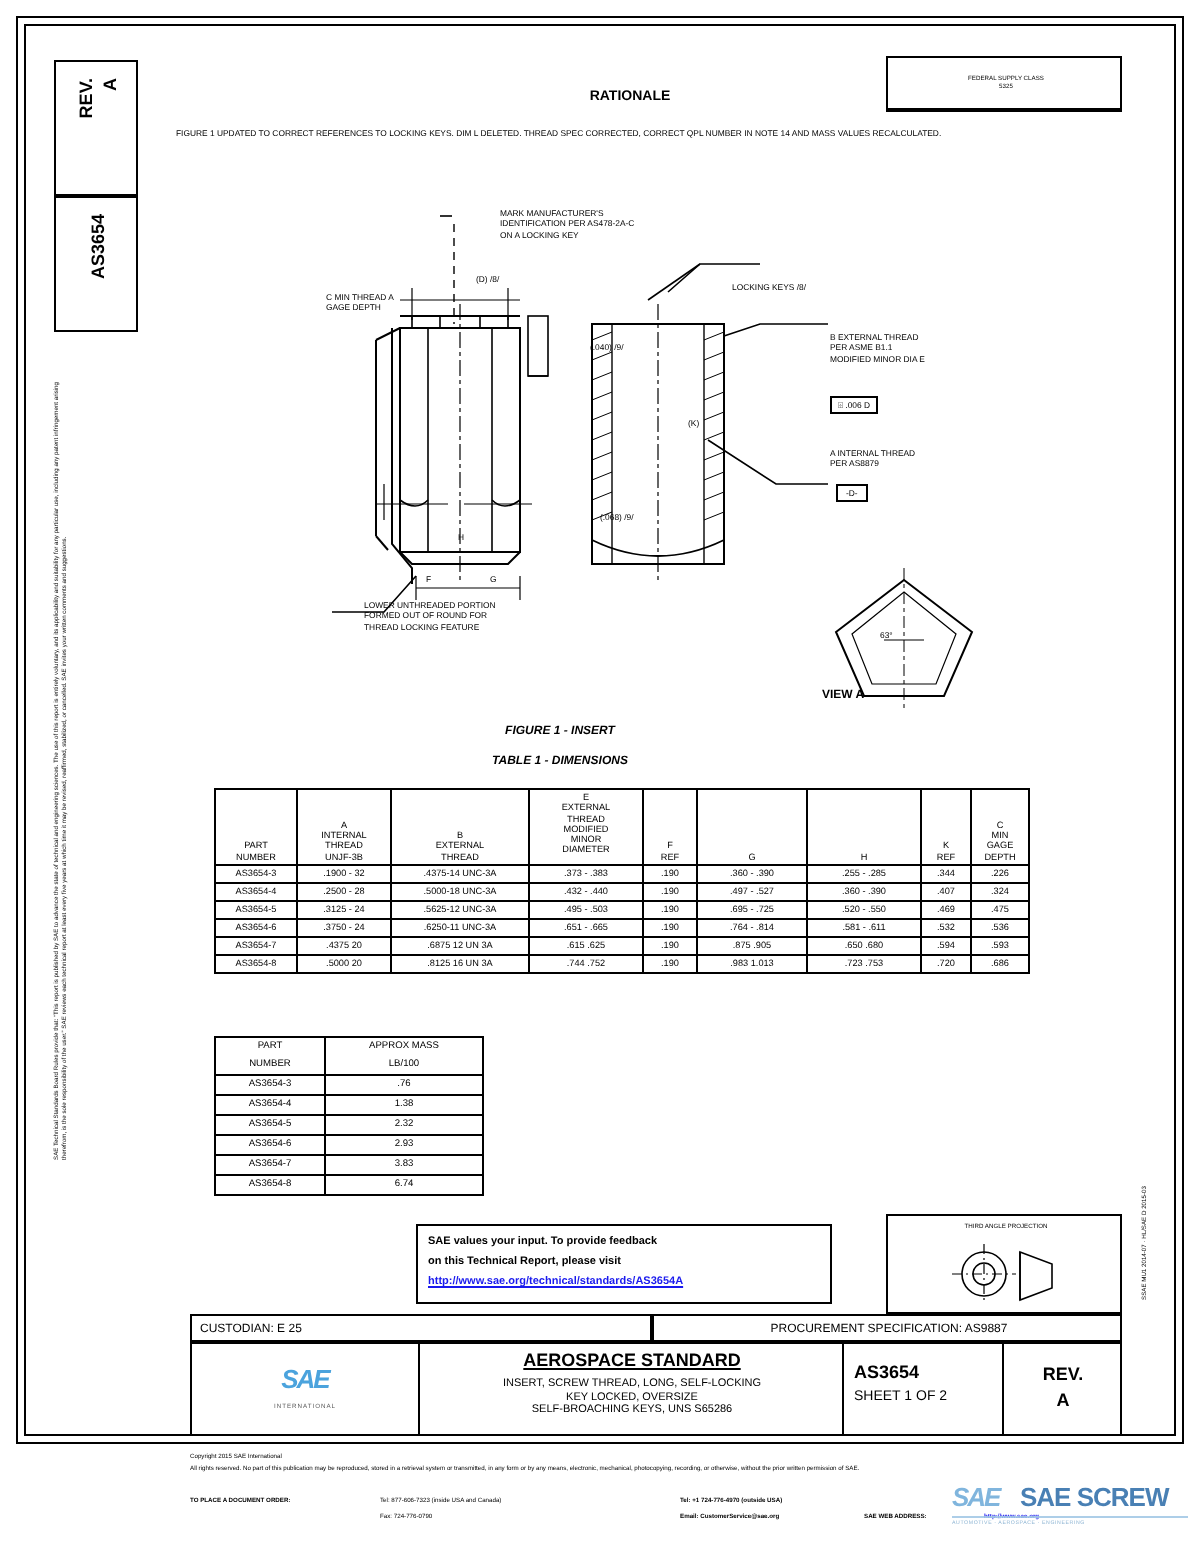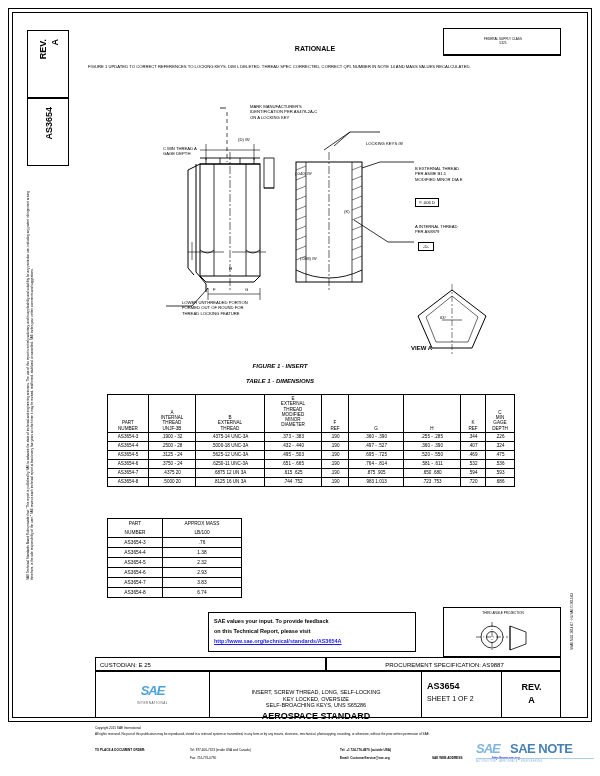--- a/index.html
+++ b/index.html
@@ -370,21 +370,21 @@
   <div class="abs" style="left:95px;top:671px;width:466px;height:47px;border:1.8px solid #000;"></div>
 
   <div class="abs" style="left:95px;top:671px;width:115px;height:47px;border-right:1px solid #000;">
     <div class="abs ctr" style="left:0;top:10px;width:115px;">
       <span class="s13 sae-logo" style="letter-spacing:-1px;">SAE</span>
     </div>
     <div class="abs ctr tiny" style="left:0;top:30px;width:115px;color:#5a5a5a;letter-spacing:0.5px;">INTERNATIONAL</div>
   </div>
 
   <div class="abs" style="left:210px;top:671px;width:212px;height:47px;border-right:1px solid #000;">
-    <div class="abs ctr b s9" style="left:0;top:4px;width:212px;margin-top:36px;">AEROSPACE STANDARD</div>
+    <div class="abs ctr b s9" style="left:0;top:4px;width:212px;text-decoration:underline;">AEROSPACE STANDARD</div>
     <div class="abs ctr s55" style="left:0;top:18px;width:212px;white-space:pre-line;">INSERT, SCREW THREAD, LONG, SELF-LOCKING
 KEY LOCKED, OVERSIZE
 SELF-BROACHING KEYS, UNS S65286</div>
   </div>
 
   <div class="abs" style="left:422px;top:671px;width:80px;height:47px;border-right:1px solid #000;">
     <div class="abs b s9" style="left:5px;top:10px;">AS3654</div>
     <div class="abs s7" style="left:5px;top:24px;">SHEET 1 OF 2</div>
   </div>
 
@@ -398,18 +398,18 @@
   <div class="abs tiny b" style="left:95px;top:748px;">TO PLACE A DOCUMENT ORDER:</div>
   <div class="abs tiny" style="left:190px;top:748px;">Tel: 877-606-7323 (inside USA and Canada)</div>
   <div class="abs tiny" style="left:190px;top:756px;">Fax: 724-776-0790</div>
   <div class="abs tiny b" style="left:340px;top:748px;">Tel: +1 724-776-4970 (outside USA)</div>
   <div class="abs tiny b" style="left:340px;top:756px;">Email: CustomerService@sae.org</div>
   <div class="abs tiny b" style="left:432px;top:756px;">SAE WEB ADDRESS:</div>
   <div class="abs tiny b" style="left:492px;top:756px;color:#1a1aee;">http://www.sae.org</div>
 
   <div class="abs" style="left:476px;top:742px;width:118px;height:28px;opacity:0.85;">
     <div class="abs s13 b" style="left:0;top:0;color:#6aa9d8;font-style:italic;letter-spacing:-1px;">SAE</div>
-    <div class="abs s13 b" style="left:34px;top:0;color:#2a6aa8;letter-spacing:-0.5px;">SAE NOTE</div>
+    <div class="abs s13 b" style="left:34px;top:0;color:#2a6aa8;letter-spacing:-0.5px;">SAE SCREW</div>
     <div class="abs" style="left:0;top:16px;width:118px;height:0;border-top:1px solid #9fc6e4;"></div>
     <div class="abs" style="left:0;top:18px;font-size:2.6px;color:#7aa8cc;letter-spacing:0.3px;">AUTOMOTIVE · AEROSPACE · ENGINEERING</div>
   </div>
 
 </div>
 
 </body></html>

